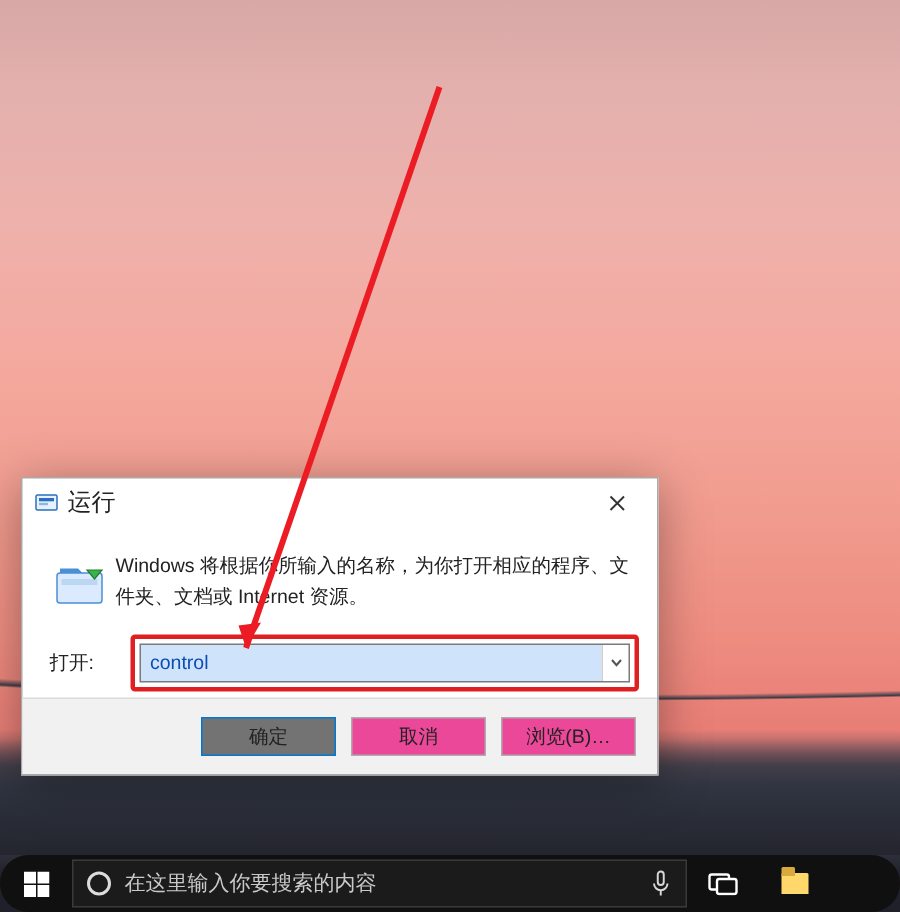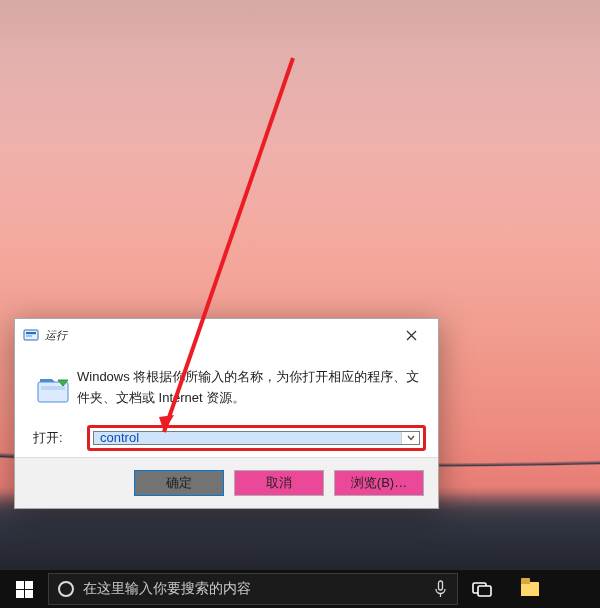--- a/index.html
+++ b/index.html
@@ -48,22 +48,21 @@
     padding: 0 4px 0 8px;
     color: #222;
   }
   .titlebar .title-icon {
     width: 16px; height: 16px;
     margin-right: 6px;
     display: inline-flex; align-items: center; justify-content: center;
   }
   .titlebar .title-text {
     flex: 1;
-    font-size: 11px;
-    font-style: italic;
+    font-size: 16px;
   }
   .titlebar .close-btn {
     width: 46px; height: 30px;
     display: flex; align-items: center; justify-content: center;
     cursor: pointer;
     color: #333;
   }
 
   .dialog-body {
     padding: 16px 18px 10px 18px;
@@ -106,21 +105,21 @@
   }
   .annot-box {
     position: absolute;
     left: -6px; right: -6px; top: -6px; bottom: -6px;
     border: 3px solid #e02020;
     border-radius: 3px;
     pointer-events: none;
   }
   .combo {
     width: 100%;
-    height: 14px;
+    height: 26px;
     border: 1px solid #7a7a7a;
     display: flex;
     align-items: flex-start;
     background: #fff;
     position: relative;
   }
   .combo-input {
     flex: 1;
     border: none;
     outline: none;
@@ -174,20 +173,21 @@
   
   .taskbar {
     position: absolute;
     left: 0; right: 0; bottom: 0;
     height: 38px;
     background: #101010;
     display: flex;
     align-items: stretch;
     color: #fff;
     font-size: 14px;
+    border-radius: 19px;
   }
   .tb-btn {
     display: flex;
     align-items: center;
     justify-content: center;
     width: 48px;
     cursor: pointer;
   }
   .tb-search {
     display: flex;

